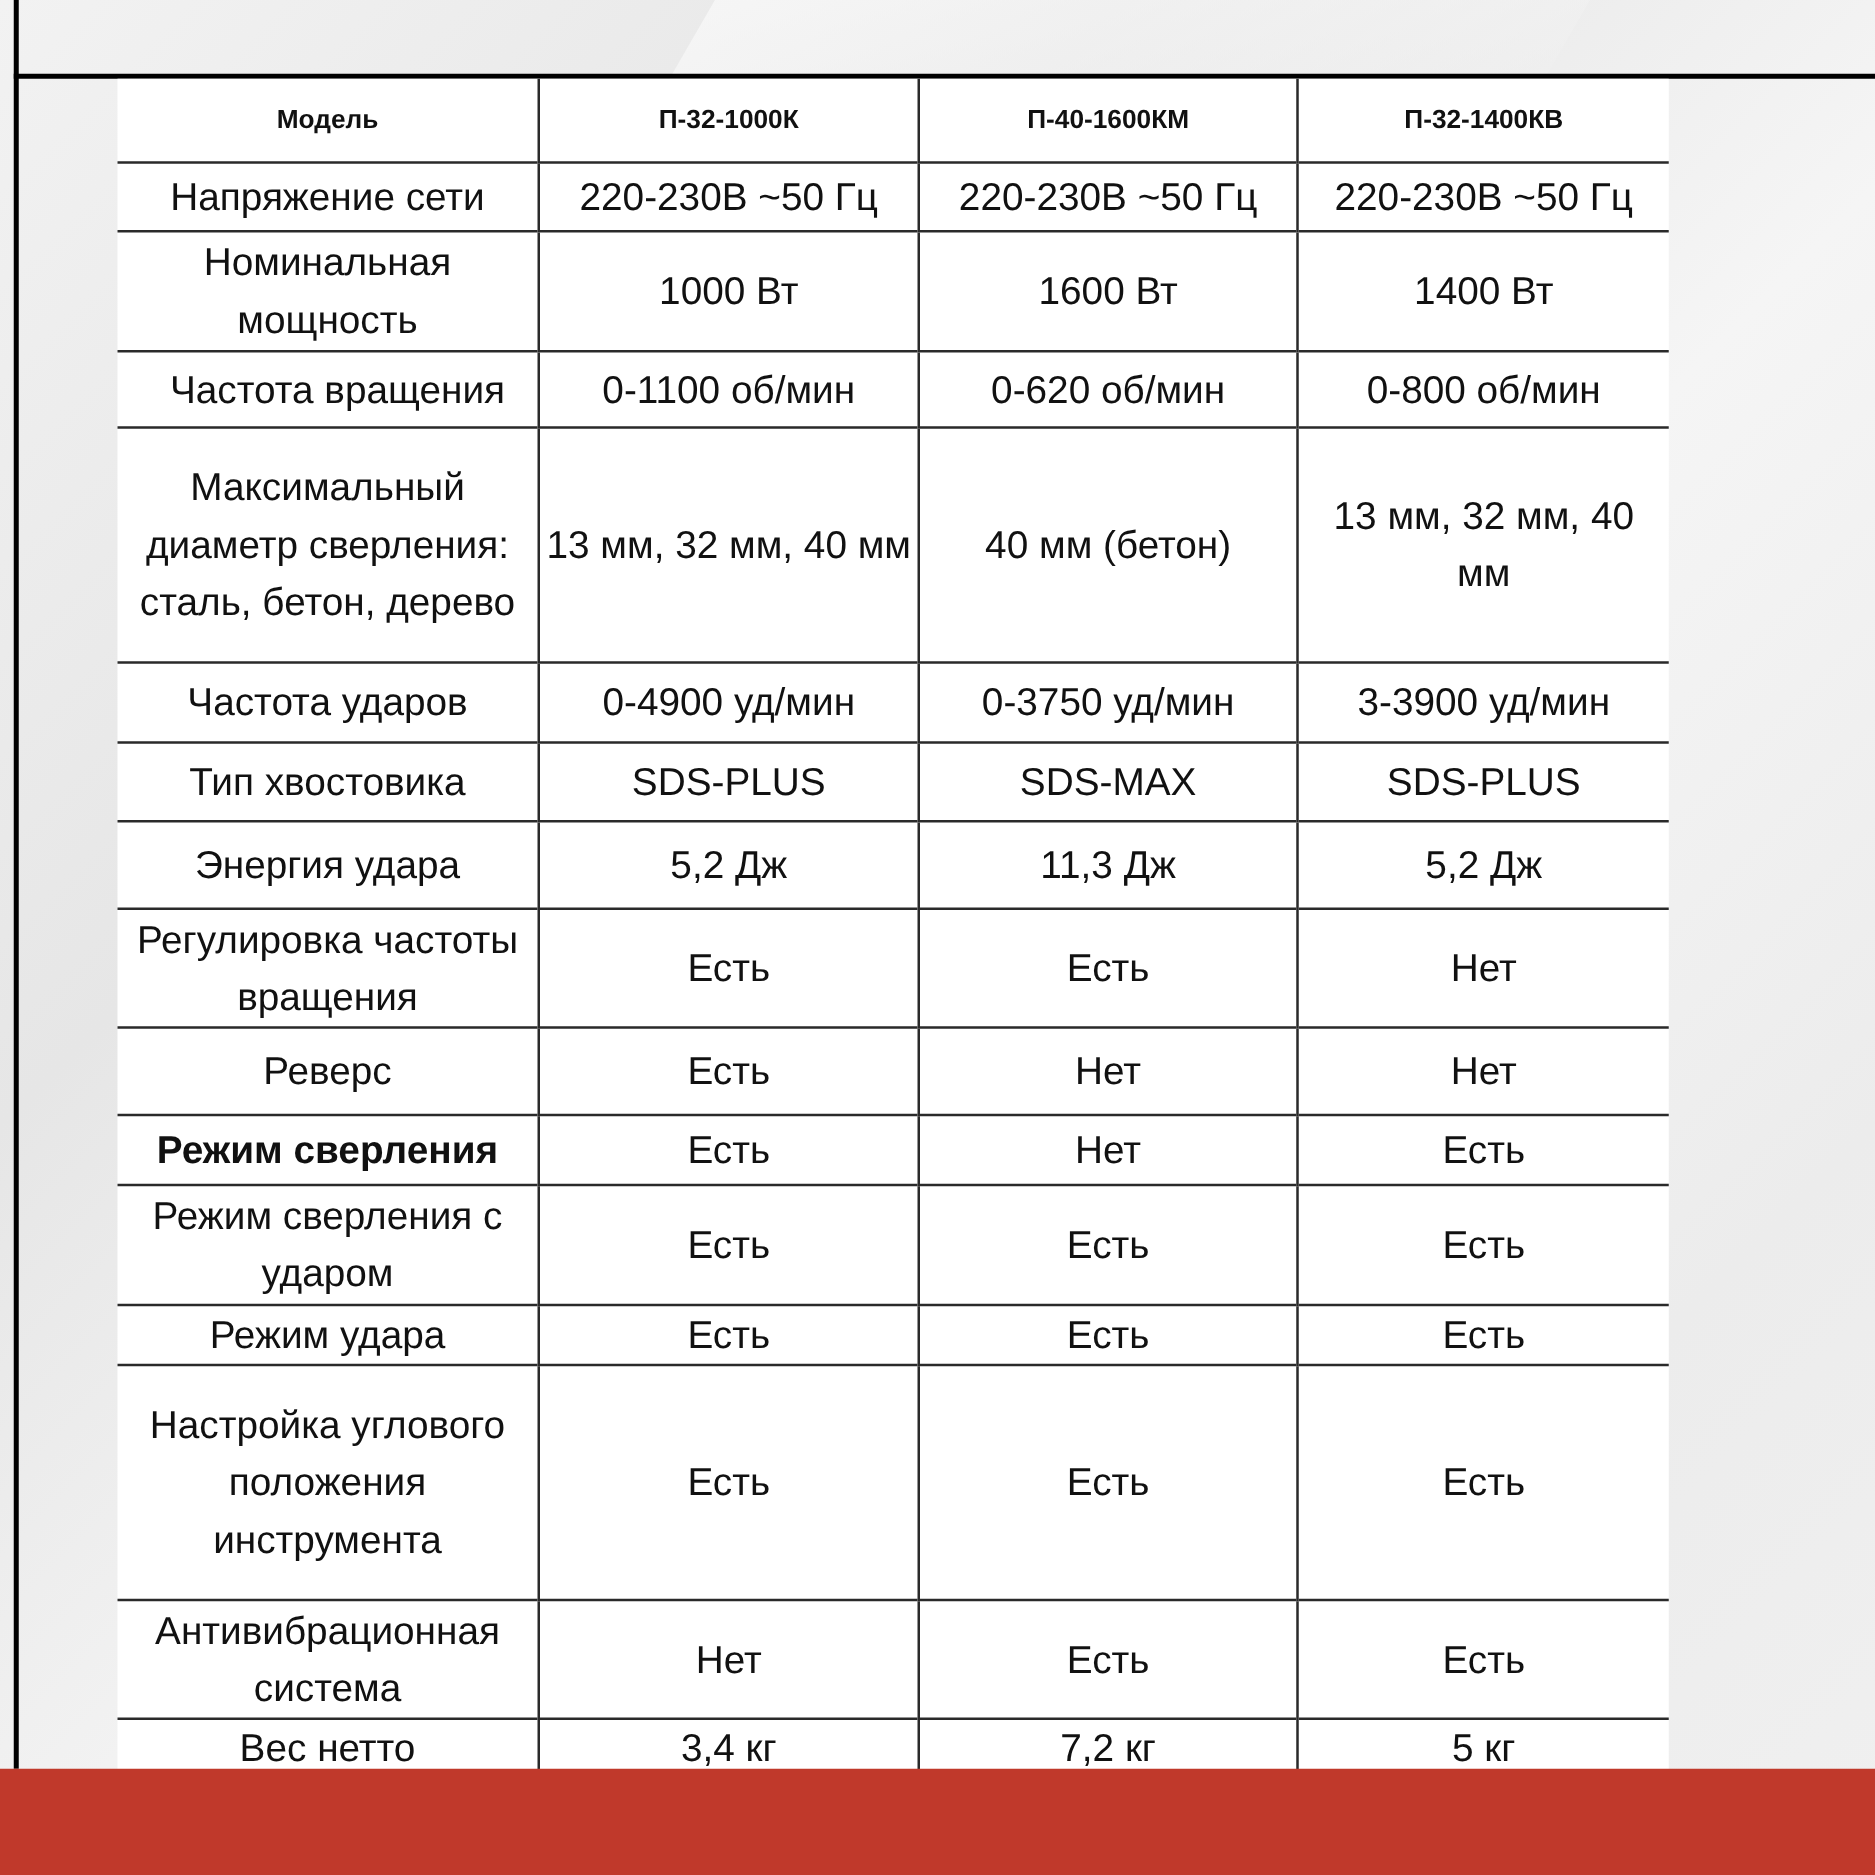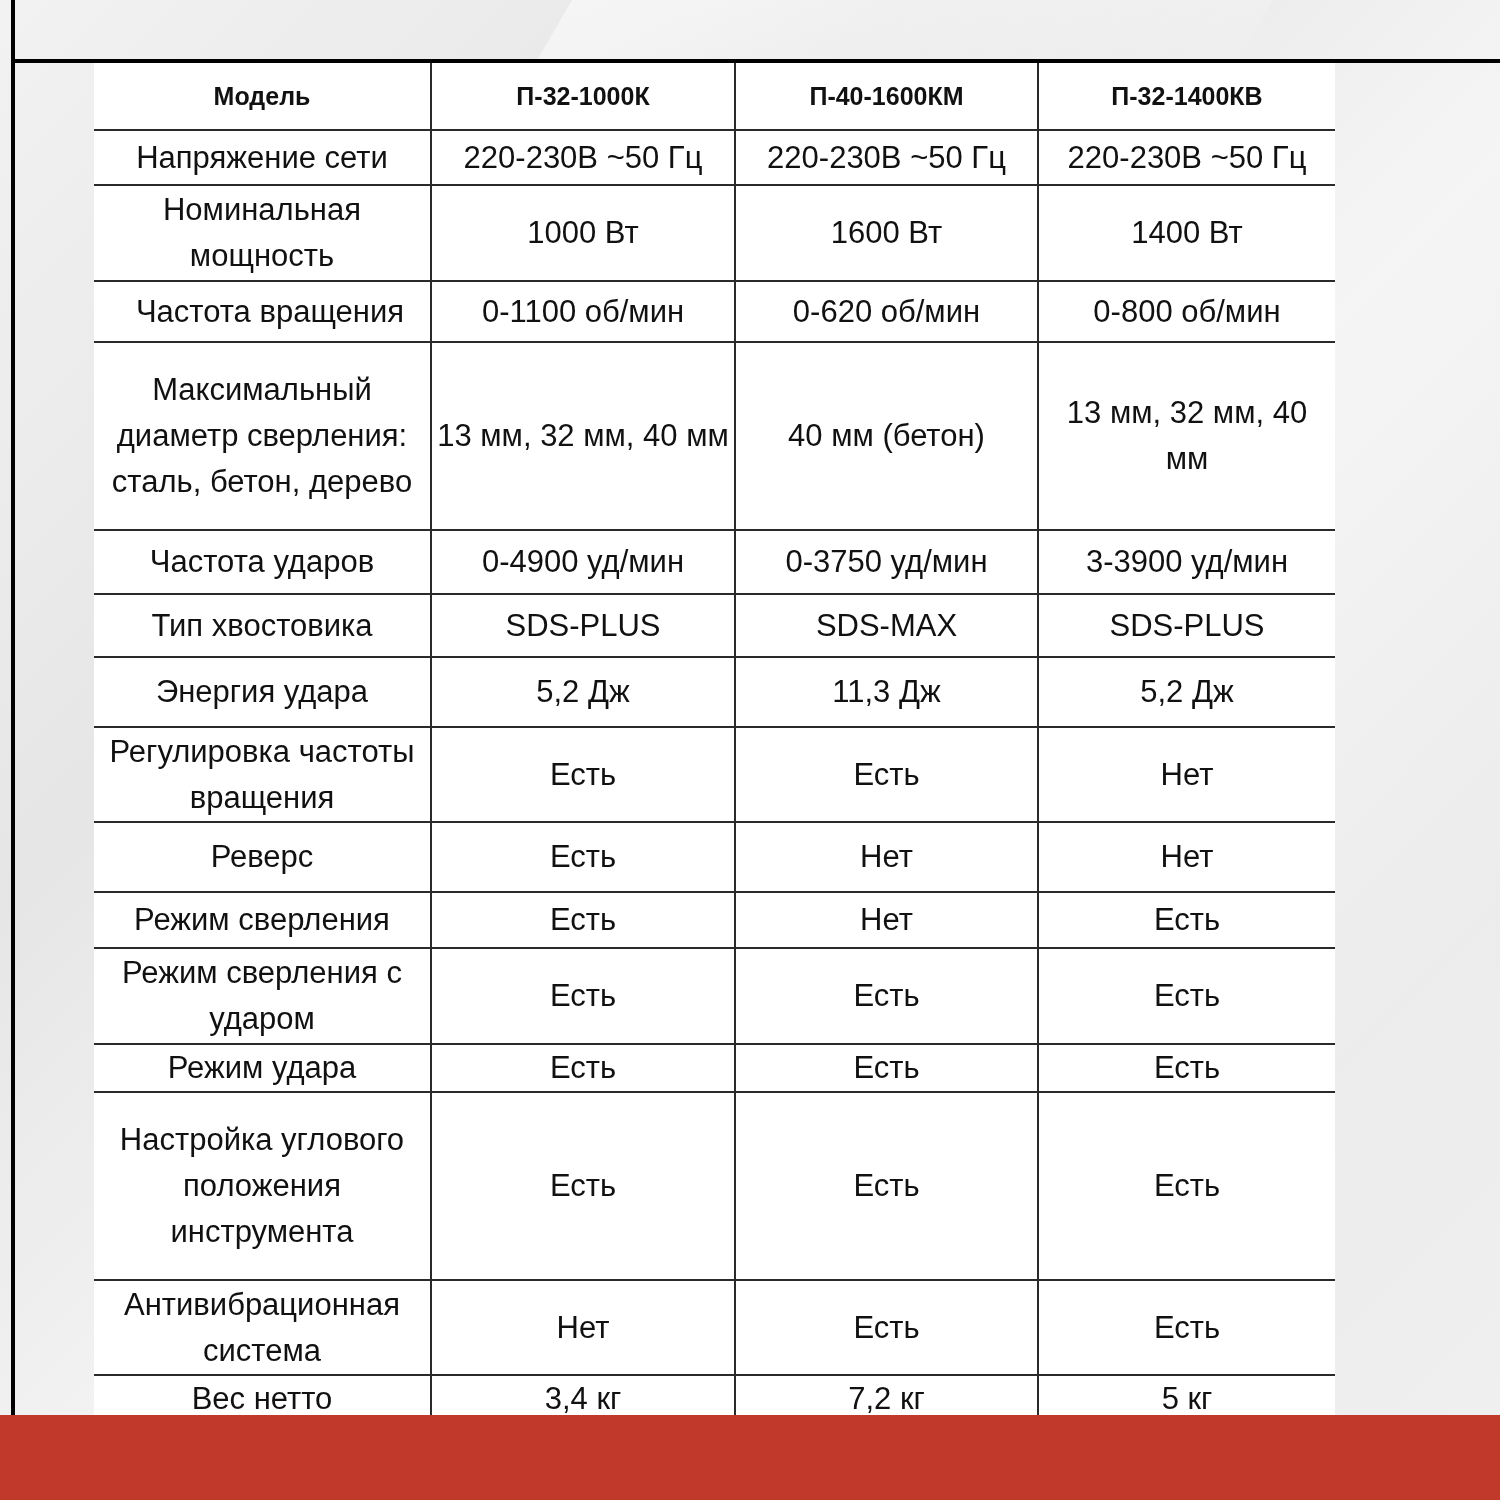--- a/index.html
+++ b/index.html
@@ -17,21 +17,21 @@
     .hline { position: absolute; left: 11px; top: 59px; width: 1489px; height: 4px; background: #000; }
     .table-wrap { position: absolute; left: 94px; top: 63px; width: 1241px; background: #fff; }
     table { border-collapse: collapse; width: 1241px; table-layout: fixed; }
     col.c0 { width: 337px; } col.c1 { width: 304px; } col.c2 { width: 303px; } col.c3 { width: 297px; }
     td, th {
       border-top: 2px solid #2a2a2a; border-left: 2px solid #2a2a2a;
       text-align: center; vertical-align: middle; color: #111;
       font-size: 31px; line-height: 46px; padding: 0 4px; font-weight: normal;
     }
     tr td:first-child, tr th:first-child { border-left: none; }
-    thead th { border-top: none; font-weight: bold; font-size: 25px; height: 66px; }
+    thead th { border-top: none; font-weight: bold; font-size: 21px; height: 66px; }
     .footer {
       position: absolute; left: 0; top: 1415px; width: 1500px; height: 85px; background: #c0392b;
     }
   </style>
 </head>
 <body>
 
 <div class="bg-shape"></div>
 <div class="vline"></div>
 <div class="hline"></div>
@@ -101,21 +101,21 @@
           <td>Есть</td>
           <td>Нет</td>
         </tr>
         <tr>
           <td style="height: 68px;">Реверс</td>
           <td>Есть</td>
           <td>Нет</td>
           <td>Нет</td>
         </tr>
         <tr>
-          <td style="height: 54px;">Режим сверления</td>
+          <td style="height: 54px; font-weight: bold;">Режим сверления</td>
           <td>Есть</td>
           <td>Нет</td>
           <td>Есть</td>
         </tr>
         <tr>
           <td style="height: 94px;">Режим сверления с ударом</td>
           <td>Есть</td>
           <td>Есть</td>
           <td>Есть</td>
         </tr>

